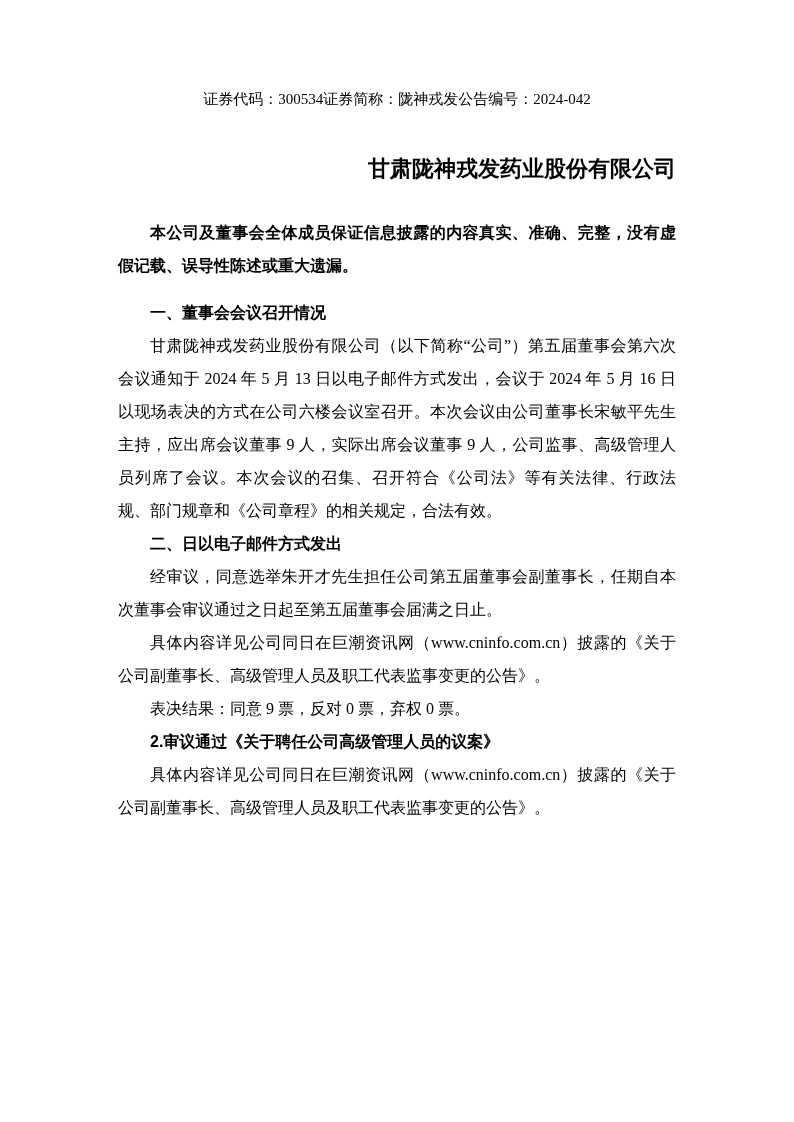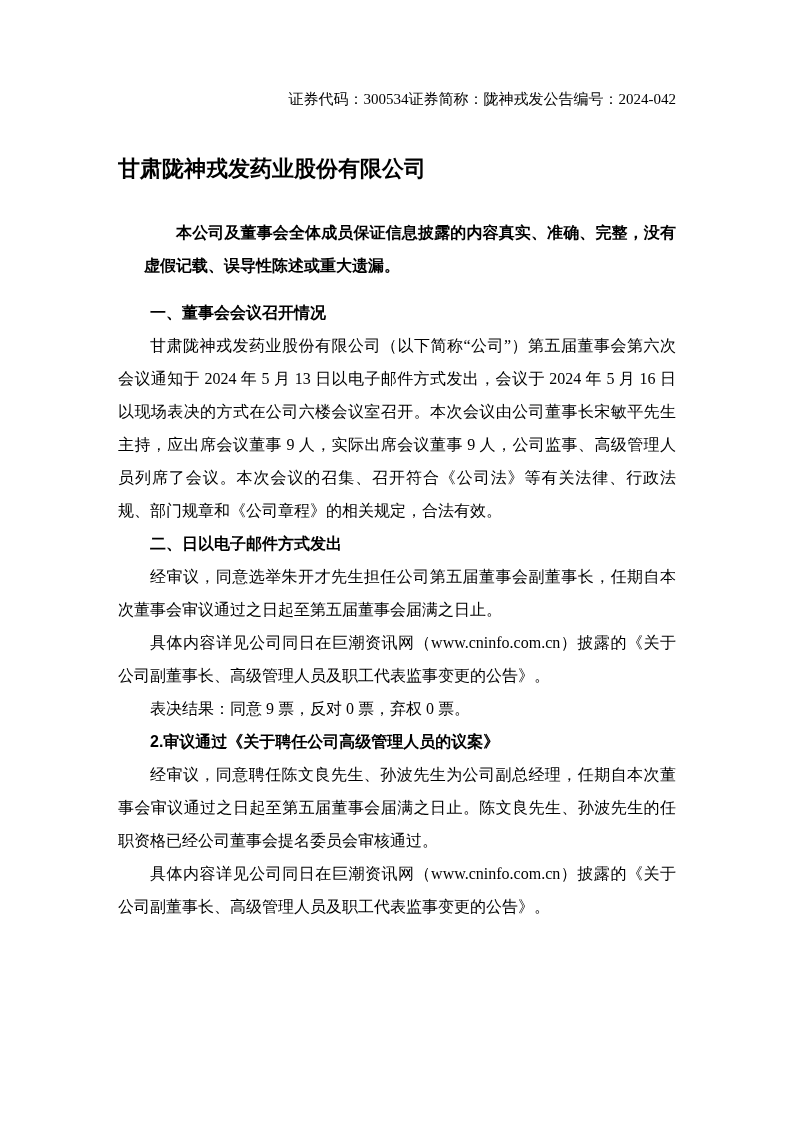--- a/index.html
+++ b/index.html
@@ -13,44 +13,44 @@
   }
   .page {
     width: 794px;
     height: 1122px;
     background: #ffffff;
     padding: 88px 118px 0 118px;
     overflow: hidden;
   }
   .doc-header {
     display: flex;
-    justify-content: flex-end;
+    justify-content: center;
     font-size: 15px;
     line-height: 22px;
     white-space: nowrap;
   }
   .doc-title {
-    text-align: left;
+    text-align: right;
     font-family: "Liberation Sans", "DejaVu Sans", sans-serif;
     font-weight: bold;
     font-size: 22px;
     line-height: 46px;
   }
   .doc-title.first { margin-top: 36px; }
   p.para {
     font-size: 16px;
     line-height: 33px;
     text-align: justify;
     text-indent: 2em;
   }
   .bold-hei {
     font-family: "Liberation Sans", "DejaVu Sans", sans-serif;
     font-weight: bold;
   }
-  .statement { margin-top: 24px; margin-left: 26px; }
+  .statement { margin-top: 24px; }
   .sec1-heading { margin-top: 14px; }
 </style>
 </head>
 <body>
 
 <div class="page">
 
   <div class="doc-header">
     <span>证券代码：300534</span>
     <span>证券简称：陇神戎发</span>
@@ -64,16 +64,15 @@
   <p class="para bold-hei sec1-heading">一、董事会会议召开情况</p>
   <p class="para">甘肃陇神戎发药业股份有限公司（以下简称“公司”）第五届董事会第六次会议通知于 2024 年 5 月 13 日以电子邮件方式发出，会议于 2024 年 5 月 16 日以现场表决的方式在公司六楼会议室召开。本次会议由公司董事长宋敏平先生主持，应出席会议董事 9 人，实际出席会议董事 9 人，公司监事、高级管理人员列席了会议。本次会议的召集、召开符合《公司法》等有关法律、行政法规、部门规章和《公司章程》的相关规定，合法有效。</p>
 
   <p class="para bold-hei">二、日以电子邮件方式发出</p>
 
   <p class="para">经审议，同意选举朱开才先生担任公司第五届董事会副董事长，任期自本次董事会审议通过之日起至第五届董事会届满之日止。</p>
   <p class="para">具体内容详见公司同日在巨潮资讯网（www.cninfo.com.cn）披露的《关于公司副董事长、高级管理人员及职工代表监事变更的公告》。</p>
   <p class="para">表决结果：同意 9 票，反对 0 票，弃权 0 票。</p>
 
   <p class="para bold-hei">2.审议通过《关于聘任公司高级管理人员的议案》</p>
-  <p class="para">经审议，同意聘任陈文良先生、孙波先生为公司副总经理，任期自本次董事会审议通过之日起至第五届董事会届满之日止。陈文良先生、孙波先生的任职资格已经公司董事会提名委员会审核通过。</p>
   <p class="para">具体内容详见公司同日在巨潮资讯网（www.cninfo.com.cn）披露的《关于公司副董事长、高级管理人员及职工代表监事变更的公告》。</p>
 
 </div>
 
 </body></html>

